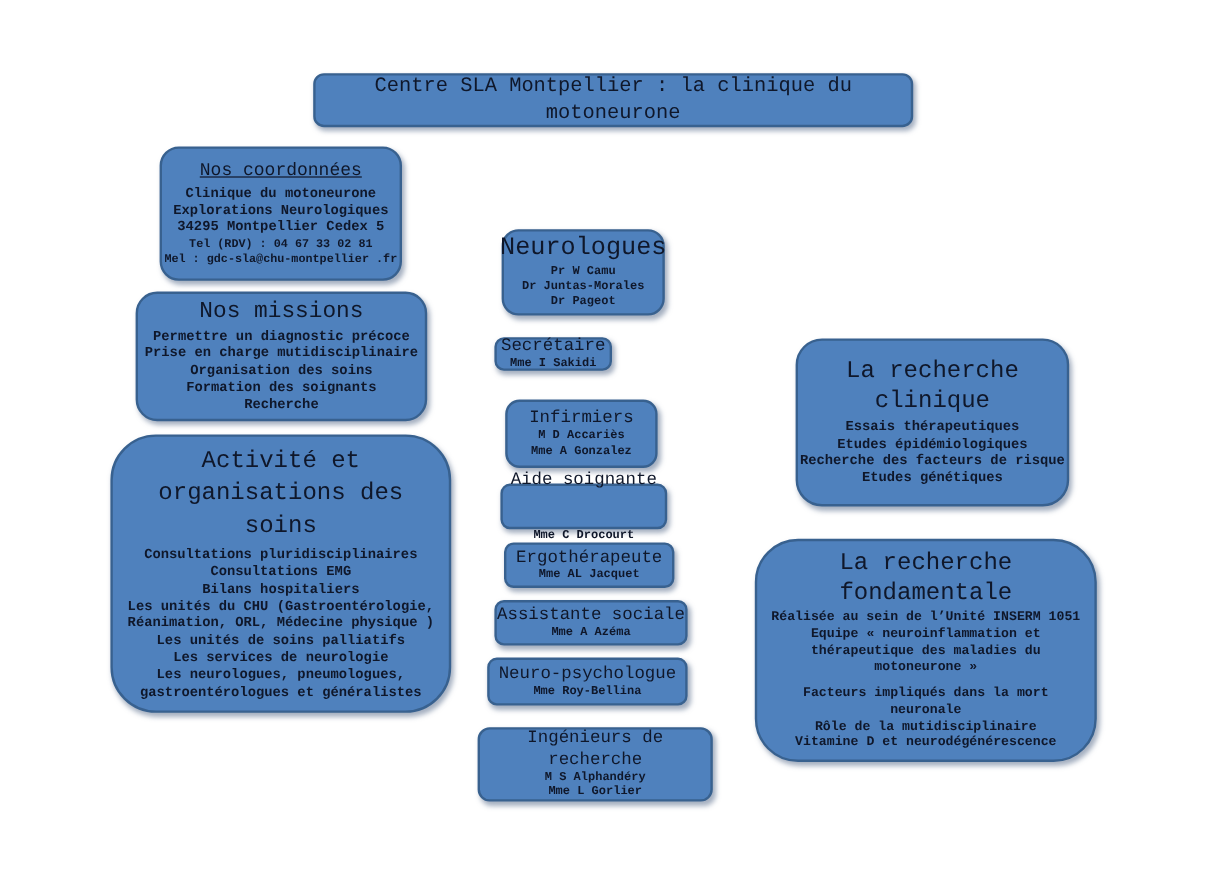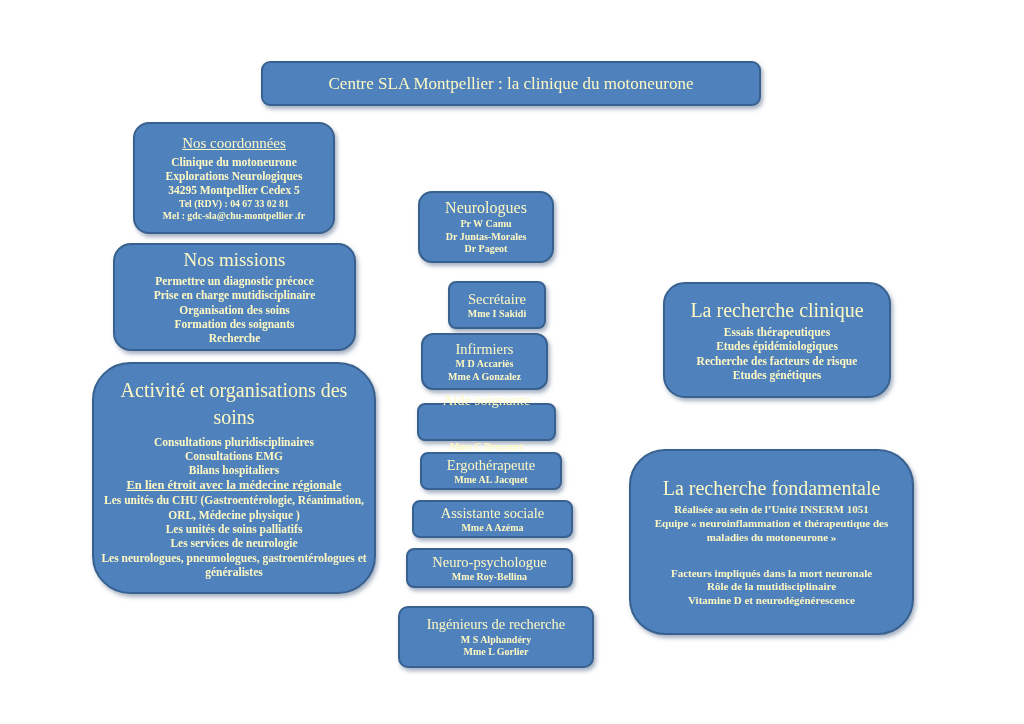--- a/index.html
+++ b/index.html
@@ -1,18 +1,18 @@
 <!DOCTYPE html>
 <html><head>
 <meta charset="utf-8">
 <style>
   html,body{margin:0;padding:0;background:#fff;}
   .canvas{
     position:relative;width:1024px;height:724px;background:#ffffff;overflow:hidden;
-    font-family:Liberation Serif, serif;color:#fef9c3;
+    font-family:Liberation Mono, monospace;color:#0f172a;
   }
   .box{
     position:absolute;box-sizing:border-box;
     background:#4f81bd;border:2px solid #38618f;
     box-shadow:2px 3px 4px rgba(90,110,140,0.55);
     display:flex;flex-direction:column;align-items:center;justify-content:center;
     text-align:center;line-height:1.25;
   }
   .ellipse{border-radius:50%;}
   .u{text-decoration:underline;}
@@ -29,31 +29,31 @@
   .b-activite .head{font-size:20px;line-height:1.35;margin-bottom:4px;}
   .b-activite .line{font-size:11.5px;font-weight:bold;}
   .b-activite .sub{font-size:12.5px;font-weight:bold;text-decoration:underline;}
   .b-convention{left:110px;top:612px;width:246px;height:80px;border-radius:12px;}
   .b-convention .line{font-size:10px;font-weight:bold;}
   
   .b-ellipse{left:390px;top:138px;width:188px;height:34px;font-size:12.5px;}
   .role .head{font-size:14.5px;}
   .role .name{font-size:10px;font-weight:bold;}
   .b-neurologues{left:418px;top:191px;width:136px;height:72px;border-radius:14px;}
-  .b-neurologues .head{font-size:16px;}
-  .b-secretaire{left:448px;top:281px;width:98px;height:48px;border-radius:8px;}
+  .b-neurologues .head{font-size:21px;}
+  .b-secretaire{left:412px;top:281px;width:98px;height:28px;border-radius:8px;}
   .b-infirmiers{left:421px;top:333px;width:127px;height:57px;border-radius:12px;}
   .b-aide{left:417px;top:403px;width:139px;height:38px;border-radius:8px;gap:32px;}
   .b-ergo{left:420px;top:452px;width:142px;height:38px;border-radius:8px;}
   .b-assistante{left:412px;top:500px;width:161px;height:38px;border-radius:8px;}
   .b-neuropsy{left:406px;top:548px;width:167px;height:40px;border-radius:8px;}
   .b-ingenieurs{left:398px;top:606px;width:196px;height:62px;border-radius:10px;}
   
   .b-recherche{left:685px;top:152px;width:178px;height:78px;border-radius:14px;font-size:17px;}
-  .b-clinique{left:663px;top:282px;width:228px;height:116px;border-radius:22px;}
+  .b-clinique{left:663px;top:282px;width:228px;height:140px;border-radius:22px;}
   .b-clinique .head{font-size:20px;margin-bottom:2px;}
   .b-clinique .line{font-size:11.5px;font-weight:bold;}
   .b-fondamentale{left:629px;top:449px;width:285px;height:186px;border-radius:36px;padding:6px 8px;}
   .b-fondamentale .head{font-size:20px;margin-bottom:2px;}
   .b-fondamentale .line{font-size:11px;font-weight:bold;}
   .b-fondamentale .gap{height:22px;}
 </style>
 </head>
 <body>
 
@@ -79,21 +79,20 @@
     <div class="line">Organisation des soins</div>
     <div class="line">Formation des soignants</div>
     <div class="line">Recherche</div>
   </div>
 
   <div class="box b-activite">
     <div class="head">Activité et organisations des soins</div>
     <div class="line">Consultations pluridisciplinaires</div>
     <div class="line">Consultations EMG</div>
     <div class="line">Bilans hospitaliers</div>
-    <div class="sub">En lien étroit avec la médecine régionale</div>
     <div class="line">Les unités du CHU (Gastroentérologie, Réanimation, ORL, Médecine physique )</div>
     <div class="line">Les unités  de soins palliatifs</div>
     <div class="line">Les services de neurologie</div>
     <div class="line">Les neurologues, pneumologues, gastroentérologues et généralistes</div>
   </div>
 
 
 
   <div class="box role b-neurologues">
     <div class="head">Neurologues</div>

